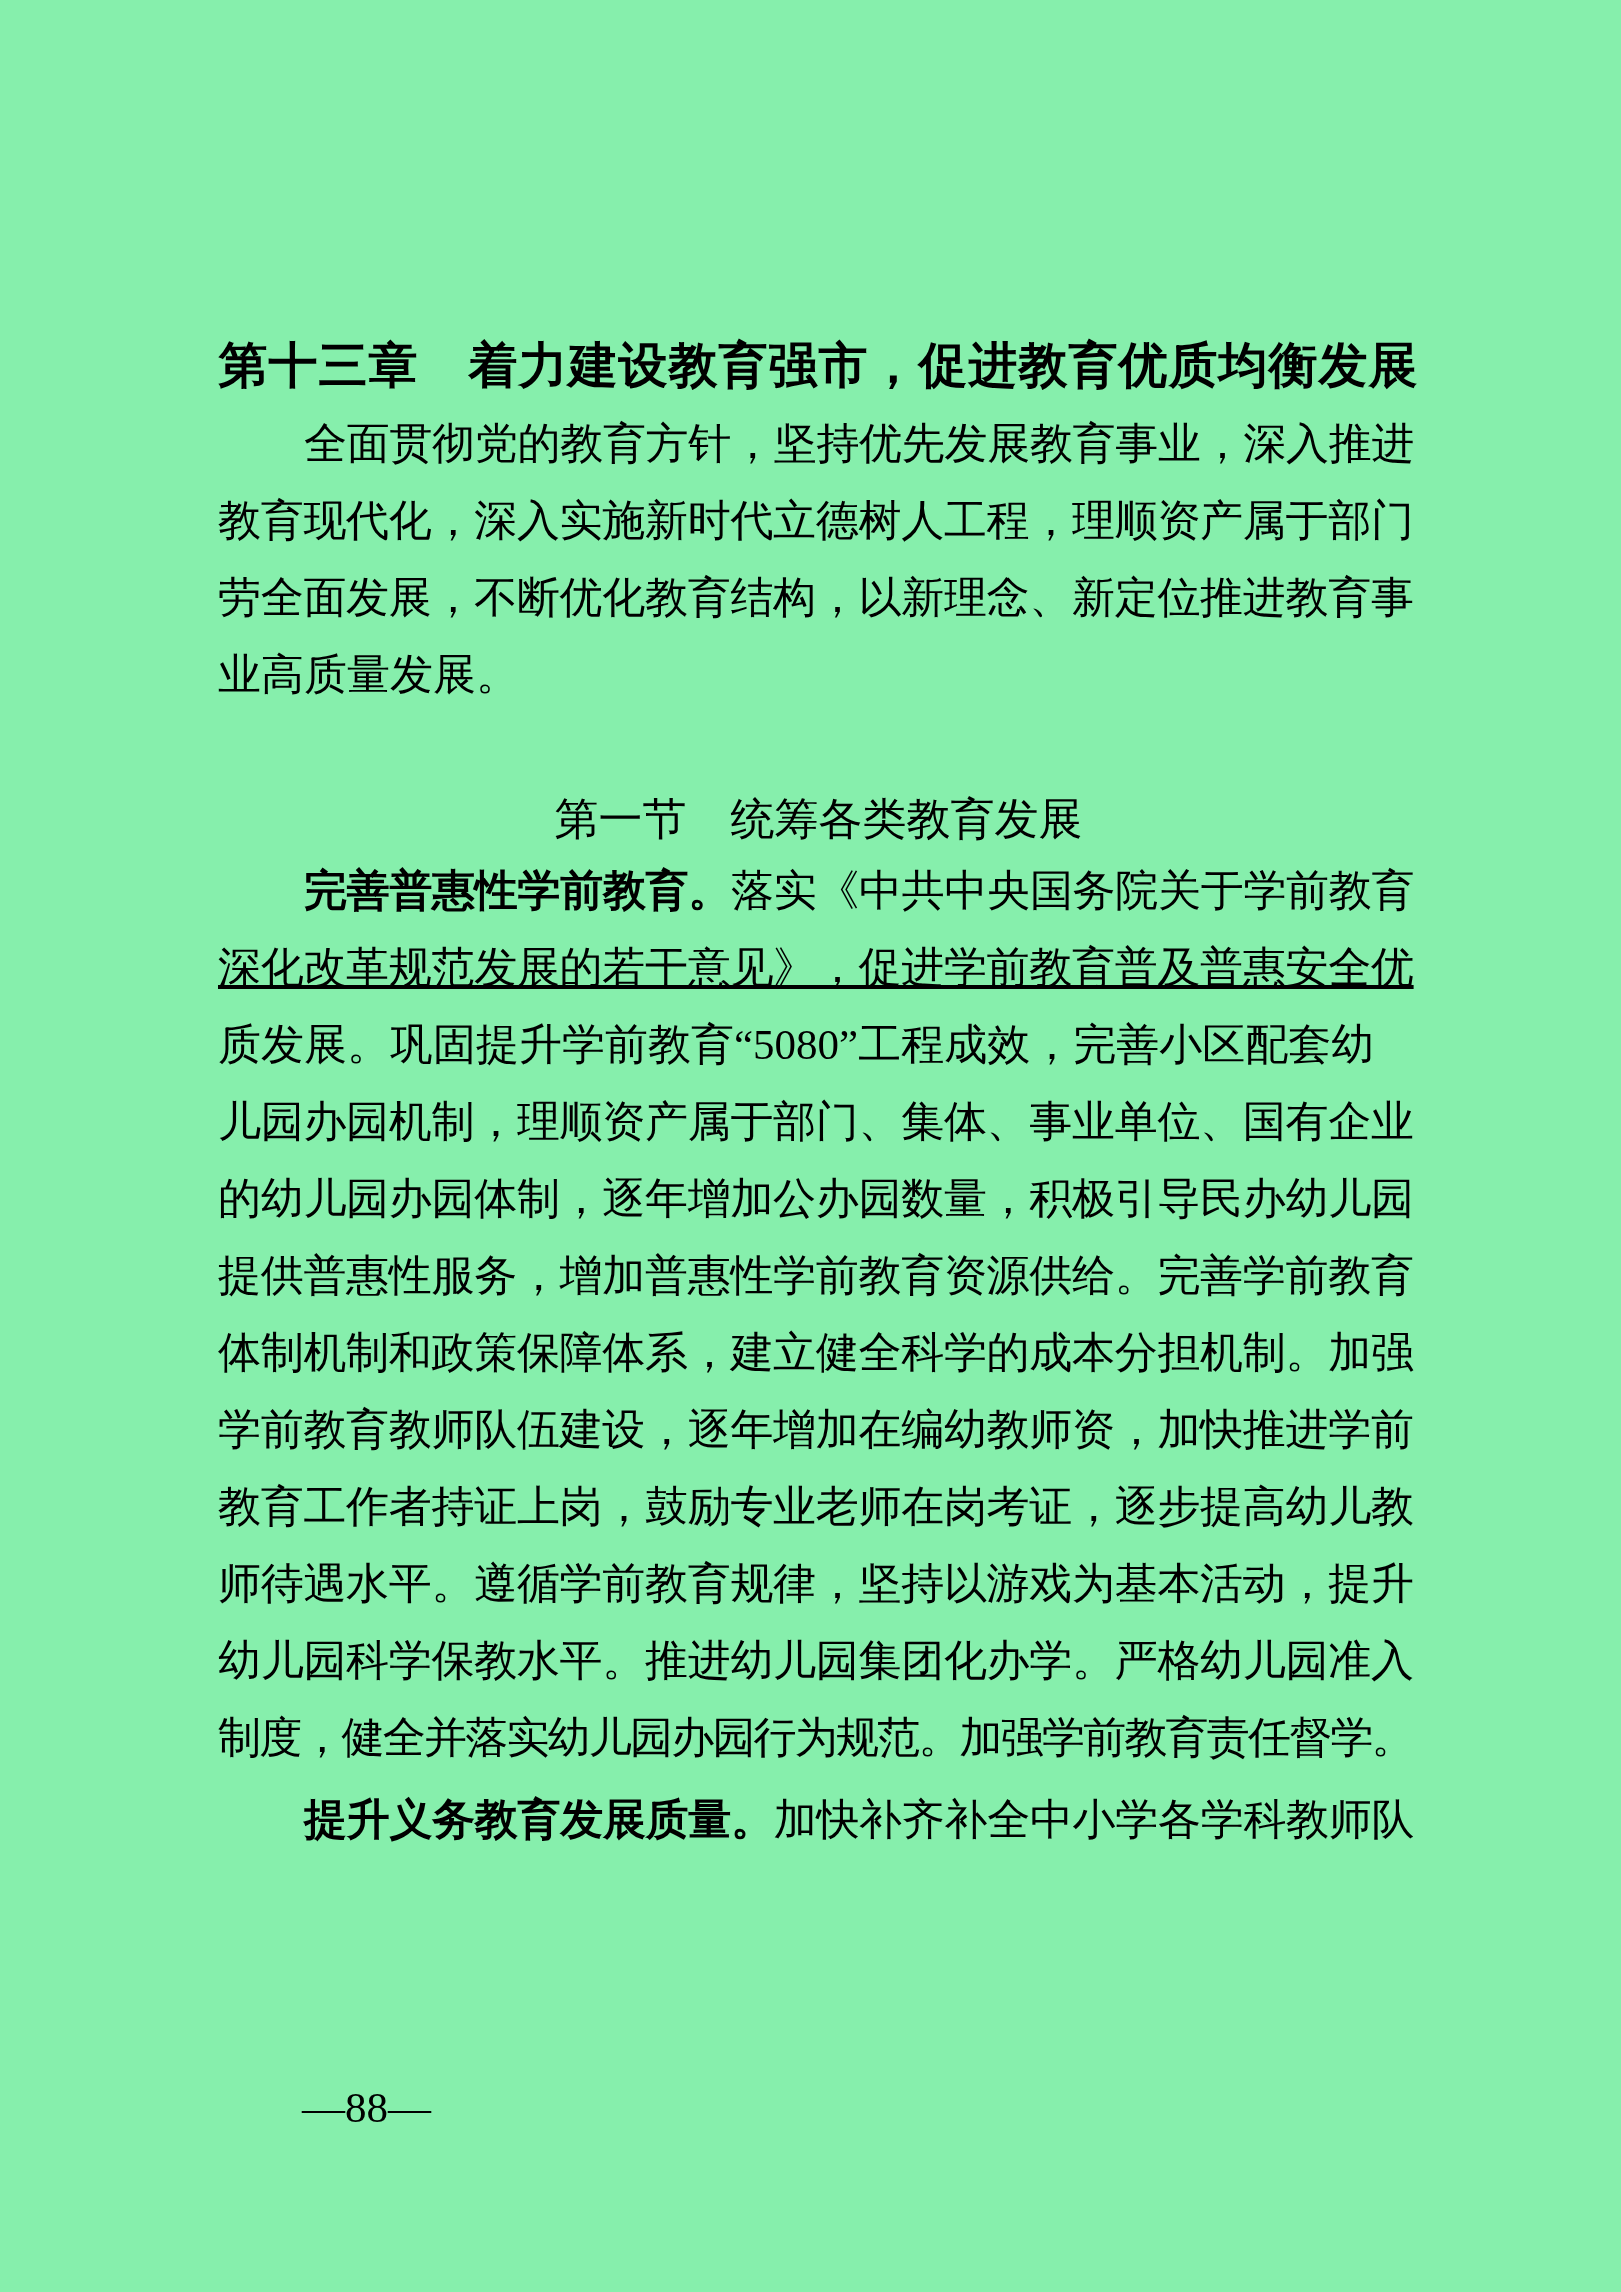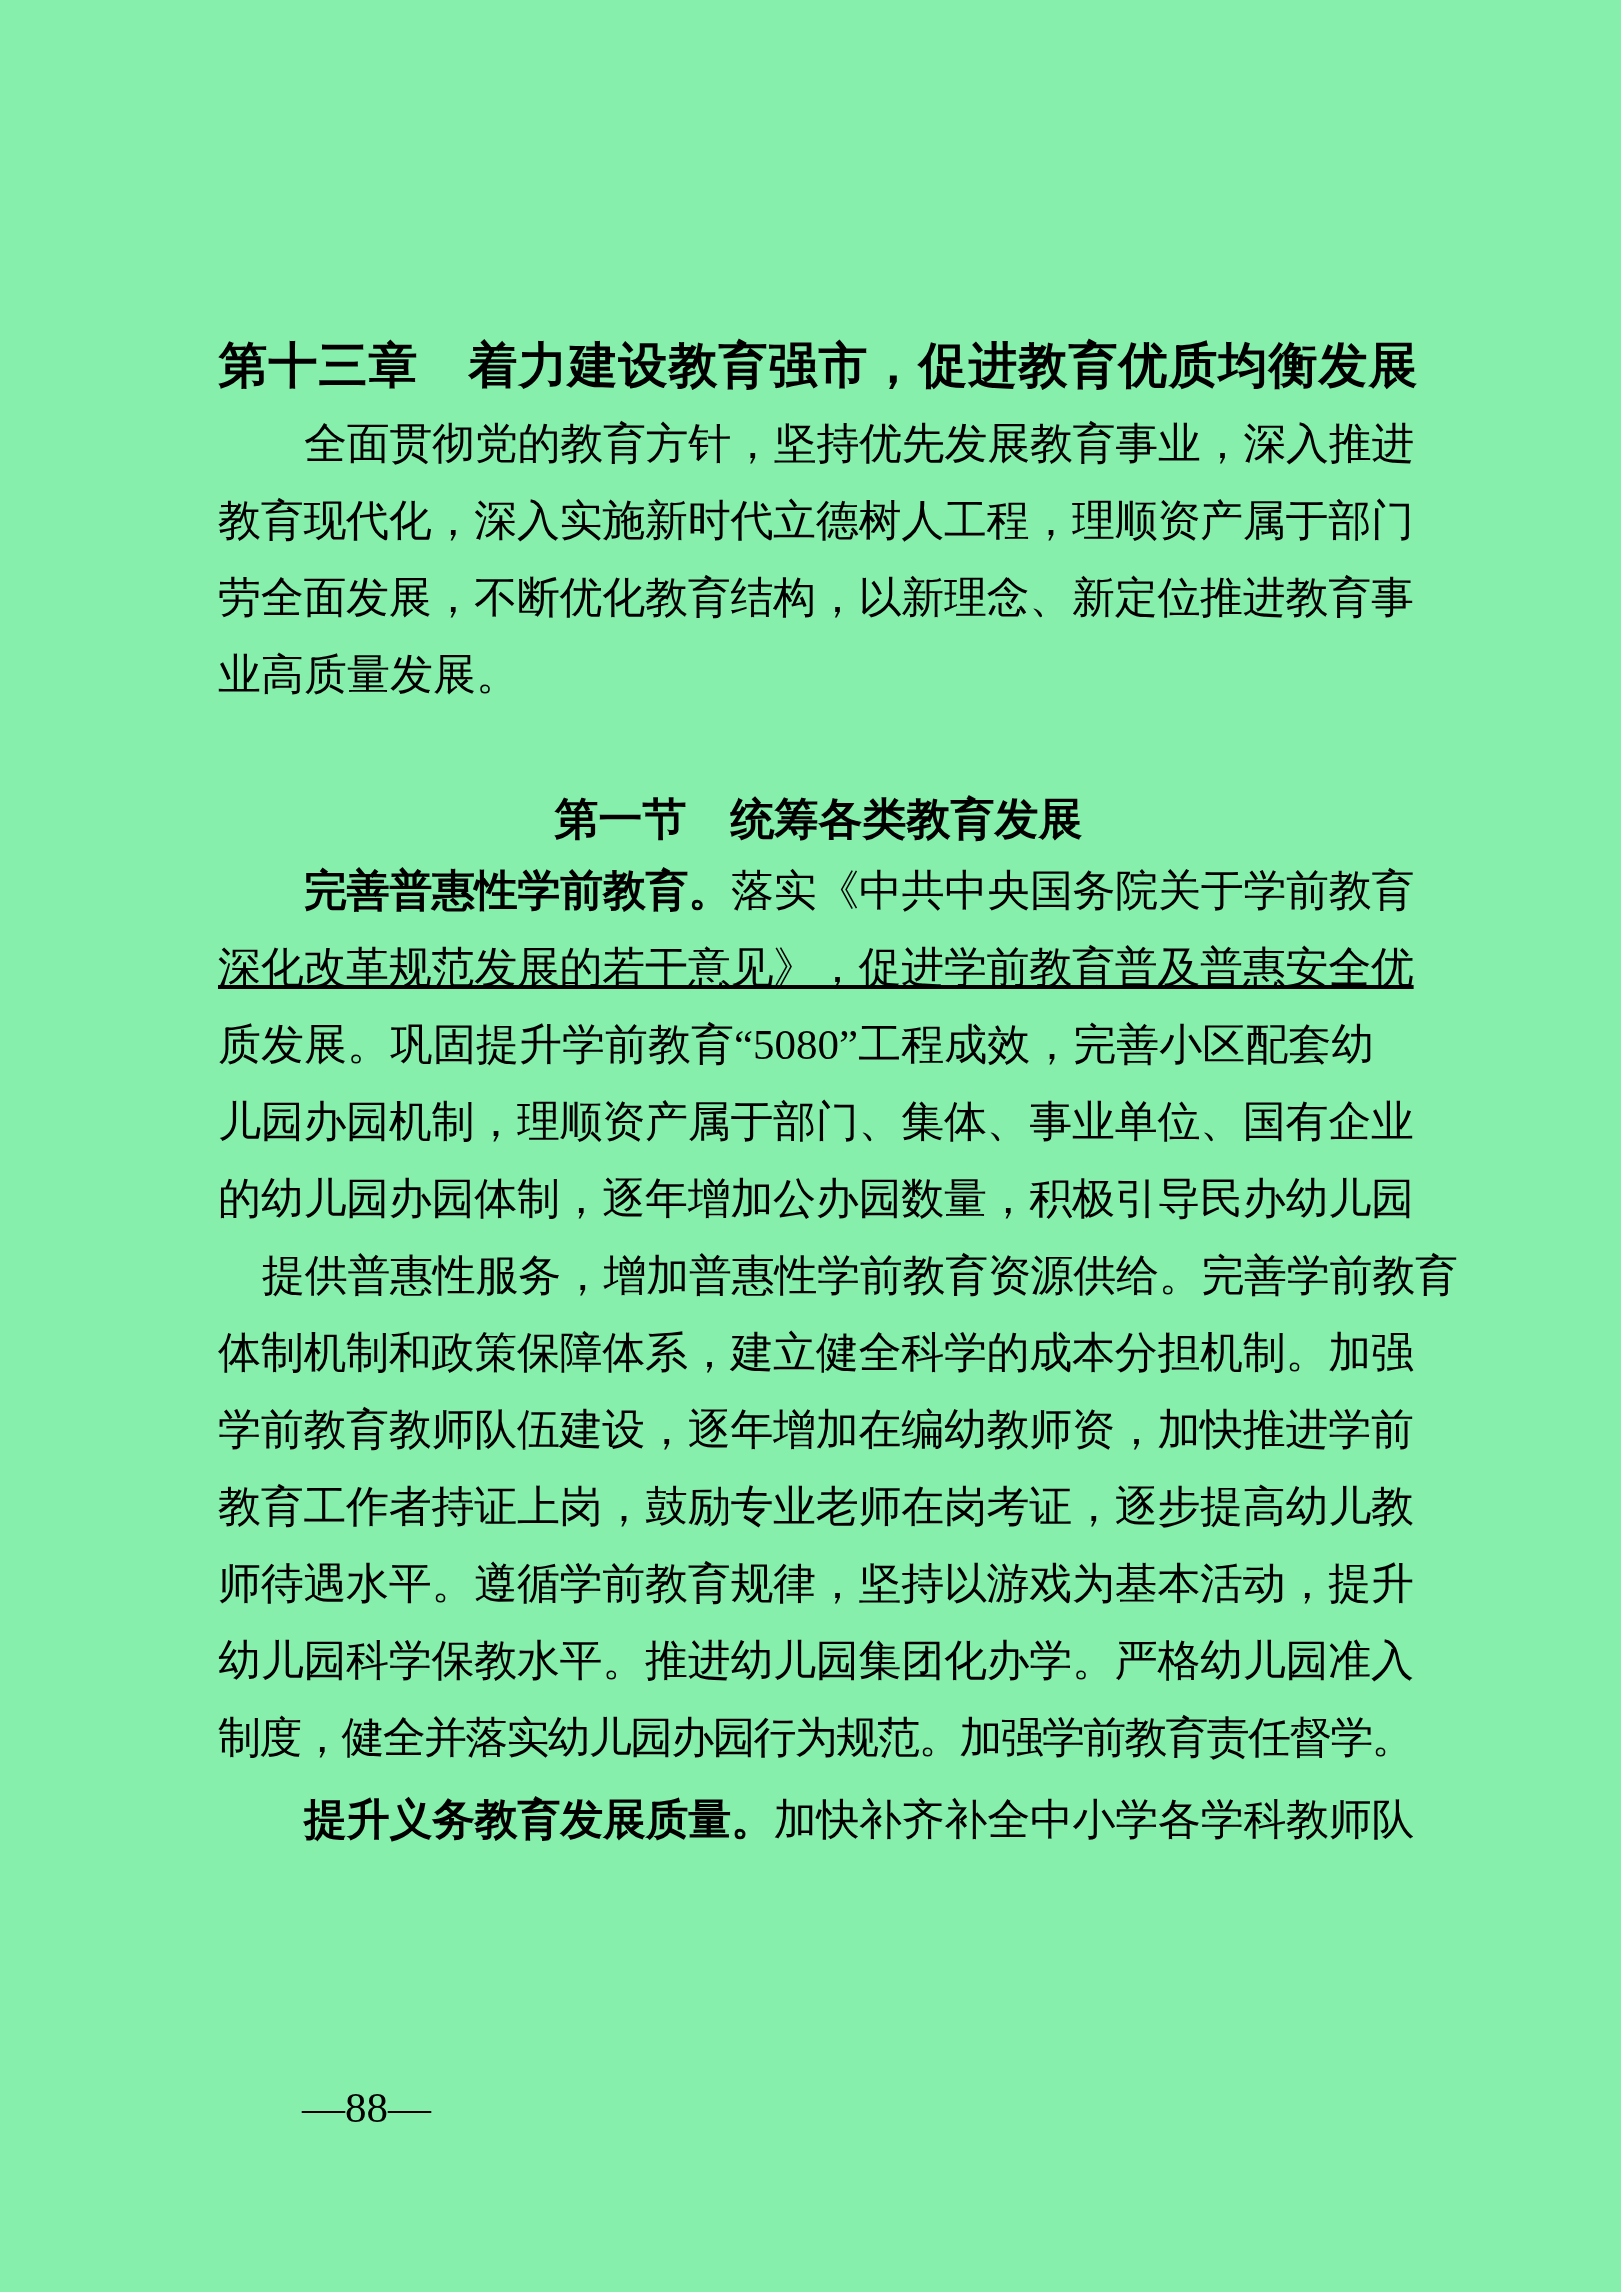--- a/index.html
+++ b/index.html
@@ -33,21 +33,21 @@
     font-weight: 700;
     font-size: 49px;
     line-height: 61px;
     letter-spacing: 1px;
     white-space: nowrap;
   }
   .section-title {
     top: 751px;
     text-align: center;
     font-family: "Liberation Sans", "DejaVu Sans", sans-serif;
-    font-weight: 700;
+    font-weight: 400;
     font-size: 44px;
     line-height: 61px;
     white-space: nowrap;
   }
   .para { font-size: 43px; }
   .para-intro      { top: 405px; }
   .para-preschool  { top: 852px; }
   .para-compulsory { top: 1781px; }
   .line {
     line-height: 77px;
@@ -82,21 +82,21 @@
     </div>
 
   <h2 class="block section-title">第一节　统筹各类教育发展</h2>
 
   <div class="block para para-preschool">
       <div class="line first" style="letter-spacing: -0.3px;"><span class="run bold">完善普惠性学前教育。</span><span class="run">落实《中共中央国务院关于学前教育</span></div>
       <div class="line" style="letter-spacing: -0.3px; text-decoration: underline;"><span class="run">深化改革规范发展的若干意见》，促进学前教育普及普惠安全优</span></div>
       <div class="line" style="letter-spacing: 0px;"><span class="run">质发展。巩固提升学前教育“5080”工程成效，完善小区配套幼</span></div>
       <div class="line" style="letter-spacing: -0.3px;"><span class="run">儿园办园机制，理顺资产属于部门、集体、事业单位、国有企业</span></div>
       <div class="line" style="letter-spacing: -0.3px;"><span class="run">的幼儿园办园体制，逐年增加公办园数量，积极引导民办幼儿园</span></div>
-      <div class="line" style="letter-spacing: -0.3px; margin-left: 44px;"><span class="run">提供普惠性服务，增加普惠性学前教育资源供给。完善学前教育</span></div>
+      <div class="line" style="letter-spacing: -0.3px;"><span class="run">提供普惠性服务，增加普惠性学前教育资源供给。完善学前教育</span></div>
       <div class="line" style="letter-spacing: -0.3px;"><span class="run">体制机制和政策保障体系，建立健全科学的成本分担机制。加强</span></div>
       <div class="line" style="letter-spacing: -0.3px;"><span class="run">学前教育教师队伍建设，逐年增加在编幼教师资，加快推进学前</span></div>
       <div class="line" style="letter-spacing: -0.3px;"><span class="run">教育工作者持证上岗，鼓励专业老师在岗考证，逐步提高幼儿教</span></div>
       <div class="line" style="letter-spacing: -0.3px;"><span class="run">师待遇水平。遵循学前教育规律，坚持以游戏为基本活动，提升</span></div>
       <div class="line" style="letter-spacing: -0.3px;"><span class="run">幼儿园科学保教水平。推进幼儿园集团化办学。严格幼儿园准入</span></div>
       <div class="line last" style="letter-spacing: -1.8px;"><span class="run">制度，健全并落实幼儿园办园行为规范。加强学前教育责任督学。</span></div>
     </div>
 
   <div class="block para para-compulsory">
       <div class="line first" style="letter-spacing: -0.3px;"><span class="run bold">提升义务教育发展质量。</span><span class="run">加快补齐补全中小学各学科教师队</span></div>

